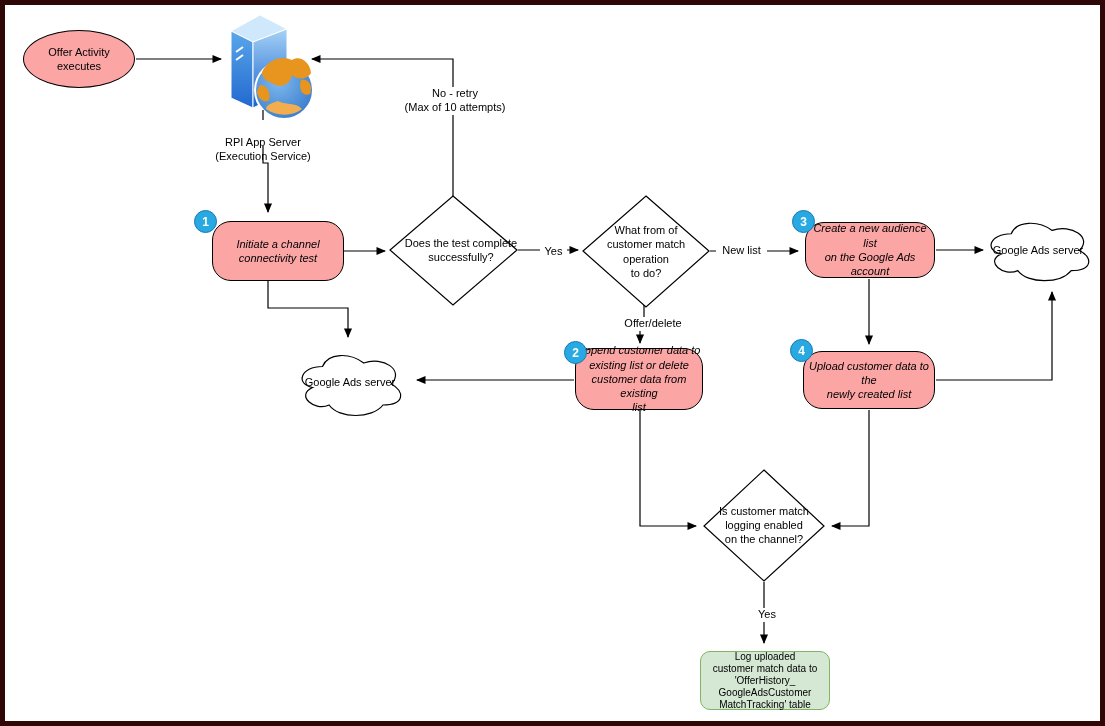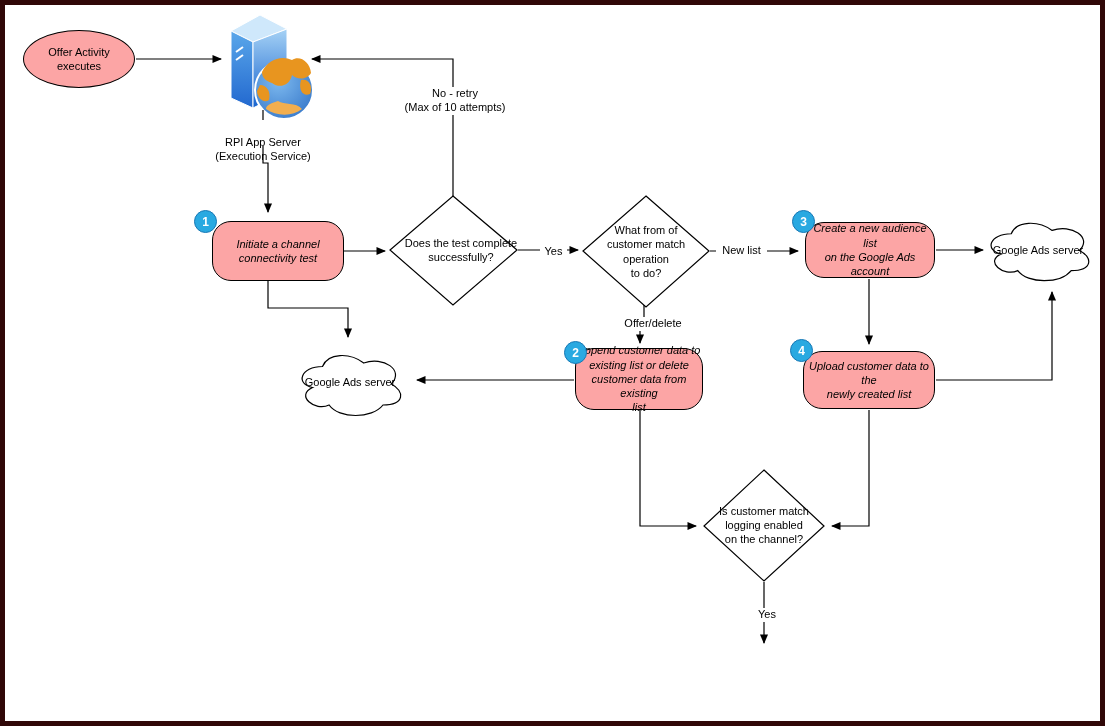--- a/index.html
+++ b/index.html
@@ -146,20 +146,27 @@
 newly created list</span>
   </div>
   <div class="badge" style="left:790px;top:339px;">4</div>
 
   <div class="abs txt" style="left:707px;top:499px;width:114px;height:52px;">
     <span class="lbl">Is customer match
 logging enabled
 on the channel?</span>
   </div>
 
+  <div class="abs shape green" style="left:700px;top:651px;width:130px;height:59px;">
+    <span class="lbl-sm">Log uploaded
+customer match data to
+'OfferHistory_
+GoogleAdsCustomer
+MatchTracking' table</span>
+  </div>
 
   <div class="elabel" style="left:397px;top:71px;width:116px;margin-top:16px;">No - retry
 (Max of 10 attempts)</div>
   <div class="elabel" style="left:540px;top:245px;width:27px;">Yes</div>
   <div class="elabel" style="left:716px;top:244px;width:51px;">New list</div>
   <div class="elabel" style="left:613px;top:317px;width:80px;">Offer/delete</div>
   <div class="elabel" style="left:753px;top:608px;width:28px;">Yes</div>
 </div>
 
 </body></html>

